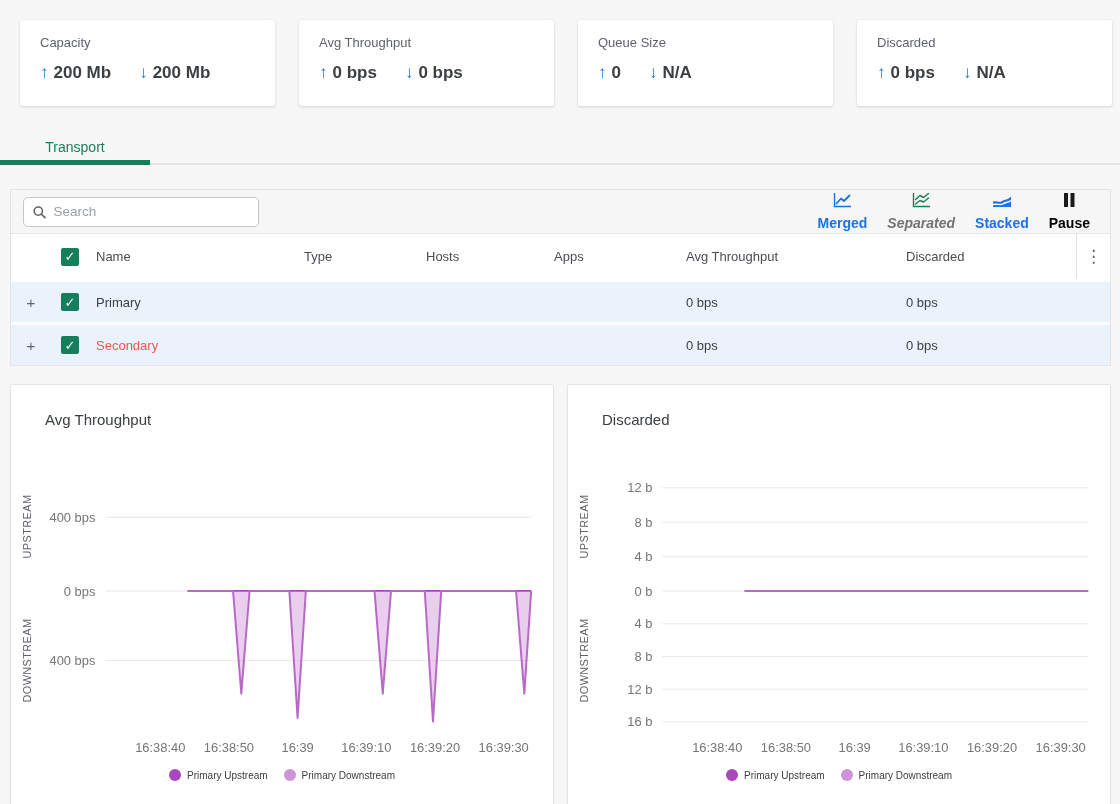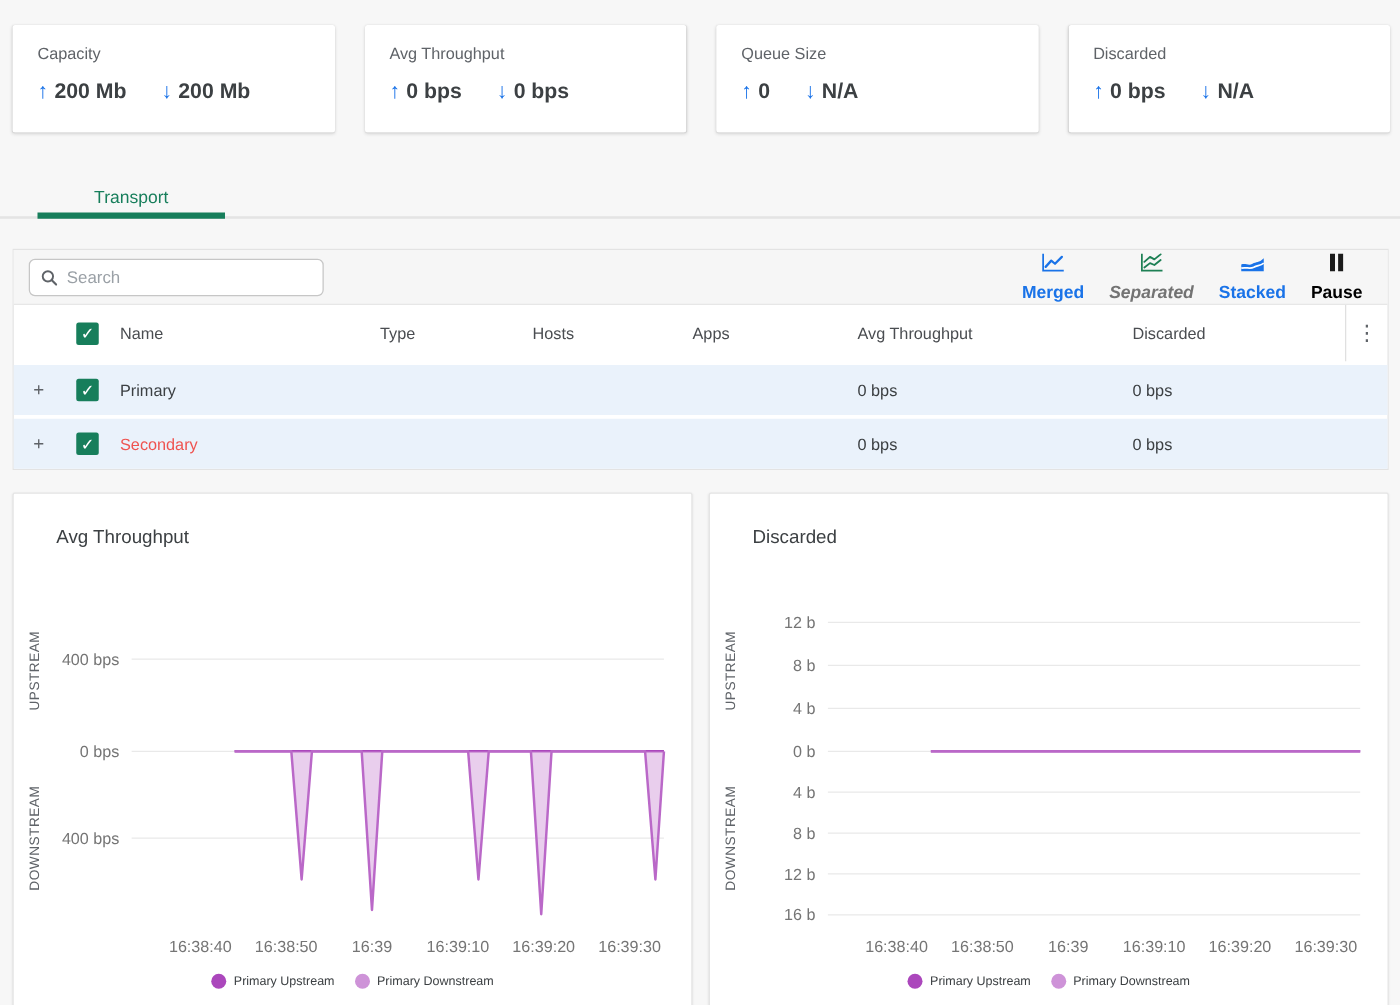--- a/index.html
+++ b/index.html
@@ -4,33 +4,33 @@
 <style>
   * { margin:0; padding:0; box-sizing:border-box; }
   html,body { width:1120px; height:804px; overflow:hidden; }
   body {
     background:#f7f7f7;
     font-family:"Liberation Sans","DejaVu Sans",sans-serif;
     color:#3c4043;
   }
 
   
-  .stats-row { display:flex; gap:24px; padding:20px 8px 0 10px; }
+  .stats-row { display:flex; gap:24px; padding:20px 8px 0 20px; }
   .stat-card {
     flex:1; background:#fff; height:86px; border-radius:2px;
     box-shadow:0 1px 3px rgba(0,0,0,0.14), 0 0 1px rgba(0,0,0,0.1);
     padding:15px 20px;
   }
   .stat-label { font-size:13px; color:#5f6368; }
   .stat-values { display:flex; gap:28px; margin-top:13px; align-items:baseline; }
   .stat-value { display:flex; gap:5px; align-items:baseline; font-size:17px; font-weight:700; color:#3c4043; }
   .arrow { color:#1a73e8; font-weight:700; font-size:17px; }
 
   
-  .tabs { display:flex; margin-top:37px; height:32px; border-bottom:2px solid #e4e4e4;padding-left:30px; }
+  .tabs { display:flex; margin-top:27px; height:32px; border-bottom:2px solid #e4e4e4; }
   .tab { width:150px; text-align:center; font-size:14px; color:#5f6368; position:relative; cursor:pointer; padding-top:6px; }
   .tab.active { color:#177e5b; font-weight:500; }
   .tab.active::after { content:""; position:absolute; left:0; right:0; bottom:-2px; height:5px; background:#177e5b; }
 
   
   .table-card { margin:24px 9px 0 10px; background:#fff; border:1px solid #e3e3e3; }
   .toolbar { height:44px; background:#f6f6f6; border-bottom:1px solid #e7e7e7; display:flex; align-items:center; padding:0 10px 0 12px; }
   .search-box { width:236px; height:30px; background:#fff; border:1px solid #c6c6c6; border-radius:5px; display:flex; align-items:center; padding:0 8px; gap:7px; }
   .search-box input { border:none; outline:none; font-size:13.5px; width:100%; color:#3c4043; background:transparent; }
   .search-box input::placeholder { color:#9aa0a6; }

